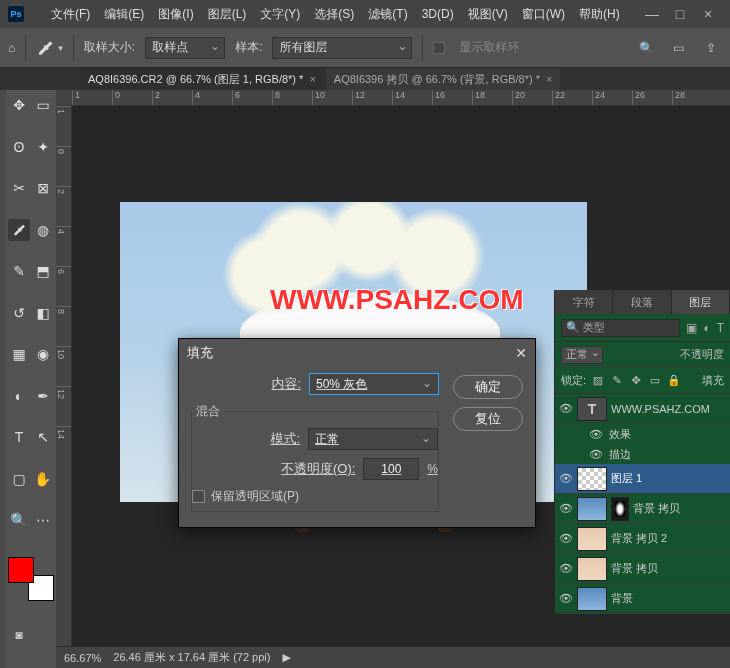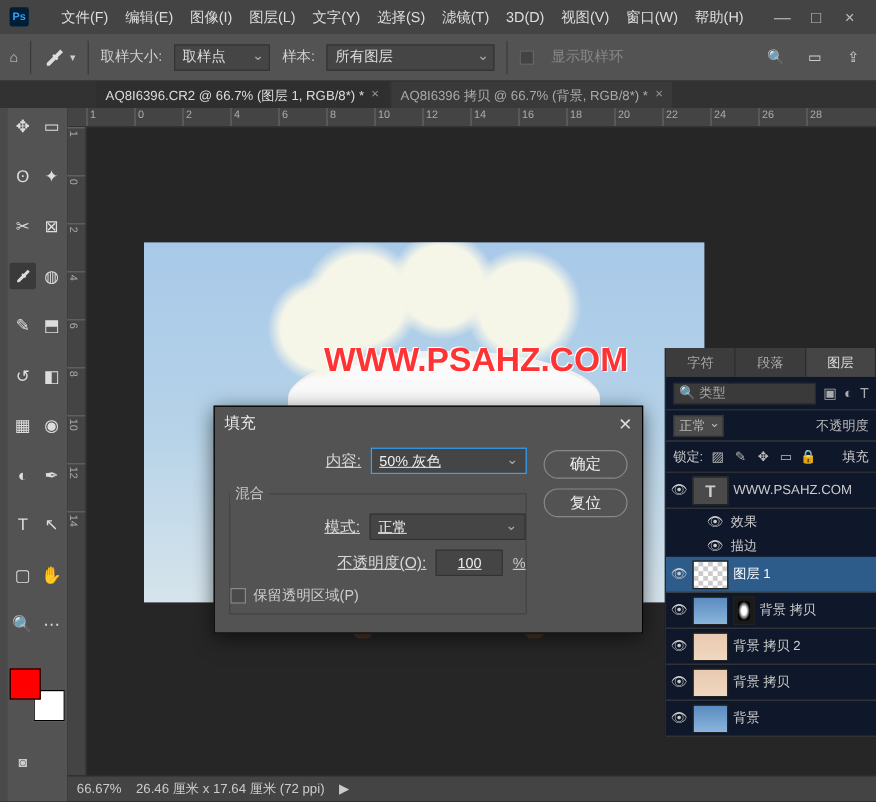--- a/index.html
+++ b/index.html
@@ -74,21 +74,21 @@
   .row .sel::after { content: "⌄"; position: absolute; right: 6px; top: 2px; color: #aaa; }
   .row .numinput { background: #454545; border: 1px solid #333; height: 22px; width: 56px; text-align: center; color: #eee; font-size: 12px; display: flex; align-items: center; justify-content: center; }
   fieldset { border: 1px solid #444; padding: 8px 0 6px; margin-top: 4px; }
   fieldset legend { color: #c8c8c8; padding: 0 4px; font-size: 12px; }
   .checkrow { display: flex; align-items: center; margin-top: 8px; }
   .checkrow .box { width: 13px; height: 13px; border: 1px solid #888; background: #4a4a4a; margin-right: 6px; }
   .dialog-buttons { width: 70px; display: flex; flex-direction: column; gap: 8px; padding-top: 2px; }
   .dlg-btn { height: 24px; border: 1px solid #888; border-radius: 12px; display: flex; align-items: center; justify-content: center; color: #eee; font-size: 13px; }
   
   
-  .panels { position: absolute; right: 0; top: 290px; width: 176px; background: #0f172a; border-left: 1px solid #2a2a2a; z-index: 5; }
+  .panels { position: absolute; right: 0; top: 290px; width: 176px; background: #14532d; border-left: 1px solid #2a2a2a; z-index: 5; }
   .panel-tabs { height: 24px; display: flex; background: #353535; }
   .ptab { flex: 1; display: flex; align-items: center; justify-content: center; font-size: 11px; color: #aaa; background: #3c3c3c; border-right: 1px solid #2a2a2a; }
   .ptab.active { background: #454545; color: #ddd; }
   .panel-search { height: 28px; display: flex; align-items: center; padding: 0 6px; gap: 6px; border-bottom: 1px solid #333; }
   .panel-search .srch { flex: 1; background: #3a3a3a; height: 18px; border: 1px solid #2a2a2a; color: #aaa; font-size: 11px; padding: 0 4px; display: flex; align-items: center; }
   .panel-search .ico { color: #aaa; font-size: 12px; }
   .panel-row { height: 26px; display: flex; align-items: center; padding: 0 6px; gap: 6px; border-bottom: 1px solid #3a3a3a; font-size: 11px; color: #bbb; }
   .panel-row .sel2 { background: #4a4a4a; height: 18px; padding: 0 14px 0 4px; border: 1px solid #333; display: flex; align-items: center; position: relative; }
   .panel-row .sel2::after { content: "⌄"; position: absolute; right: 2px; top: -1px; }
   .lock-row { height: 26px; display: flex; align-items: center; padding: 0 6px; gap: 5px; font-size: 11px; border-bottom: 1px solid #333; }

